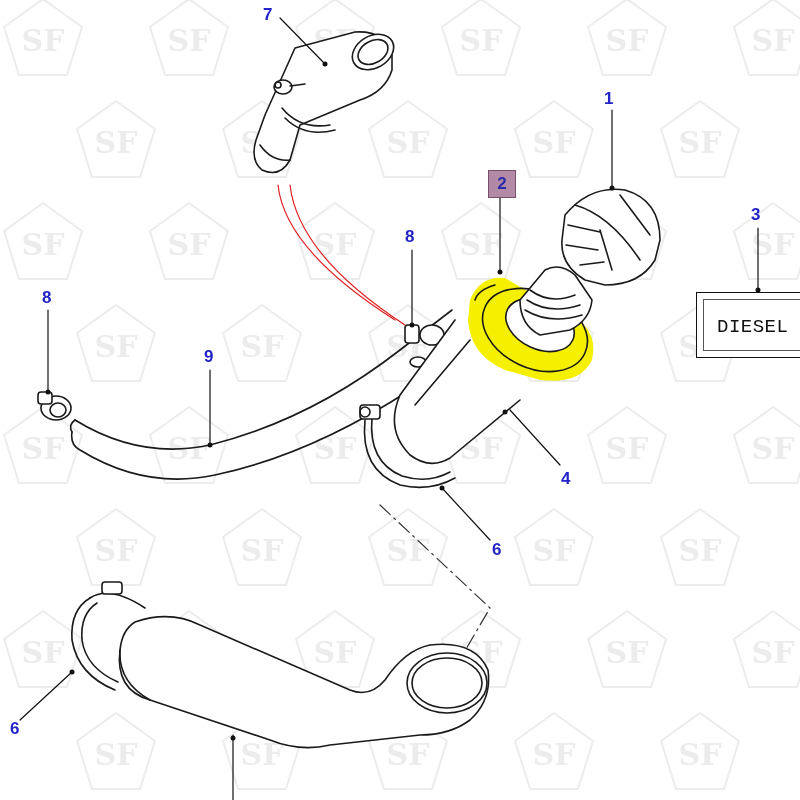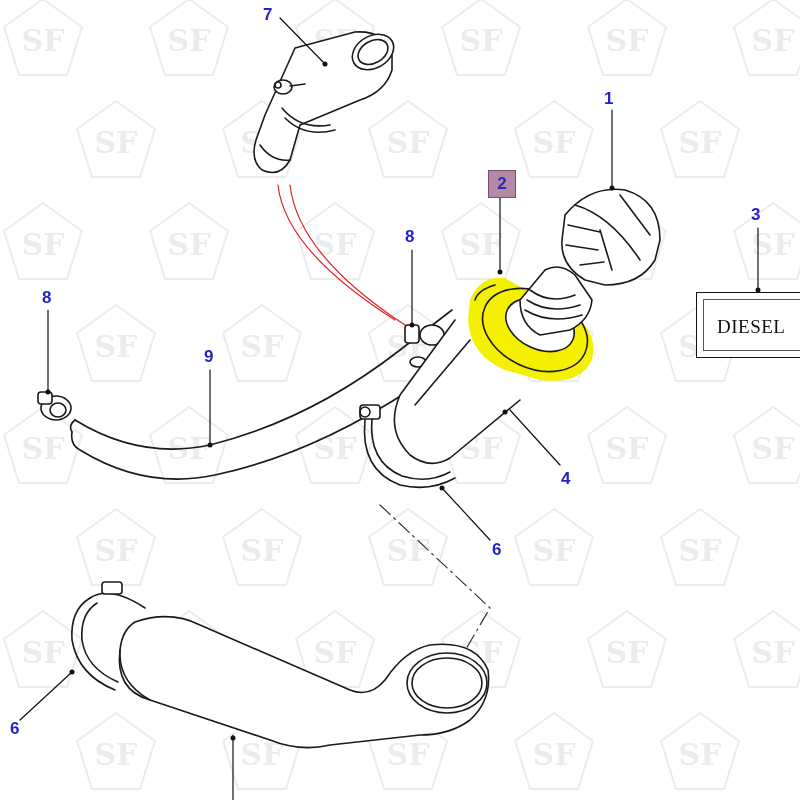--- a/index.html
+++ b/index.html
@@ -4,21 +4,21 @@
 <style>
   html,body{margin:0;padding:0;background:#fff;}
   #stage{position:relative;width:800px;height:800px;overflow:hidden;background:#fff;font-family:"Liberation Sans",sans-serif;}
   svg{position:absolute;left:0;top:0;}
   .wm{position:absolute;width:86px;height:86px;}
   .wm svg{position:static;}
   .lbl{position:absolute;color:#2323c8;font-weight:bold;font-size:17px;font-family:"Liberation Sans",sans-serif;line-height:1;cursor:pointer;}
   .lbl2{position:absolute;left:488px;top:170px;width:26px;height:26px;background:#b38aa6;border:1px solid #7a4f6d;color:#2a2aa8;font-weight:bold;font-size:17px;text-align:center;line-height:26px;font-family:"Liberation Sans",sans-serif;cursor:pointer;}
   .tag{position:absolute;left:696px;top:292px;width:120px;height:64px;border:1.5px solid #111;background:#fff;}
   .tag-inner{position:absolute;left:6px;top:6px;right:6px;bottom:6px;border:1px solid #555;}
-  .tag-text{position:absolute;left:20px;top:23px;font-size:19px;color:#111;font-family:Liberation Serif, serif;letter-spacing:0.5px;}
+  .tag-text{position:absolute;left:20px;top:23px;font-size:19px;color:#111;font-family:Liberation Mono, monospace;letter-spacing:0.5px;}
 </style>
 </head>
 <body>
 
 <div id="stage">
 
   <div id="wm-layer">
       <div class="wm" style="left: 0px; top: -5px;"><svg width="86" height="86" viewBox="0 0 86 86">
           <path d="M43 4 L82 32 L67 80 L19 80 L4 32 Z" fill="none" stroke="#ececec" stroke-width="2" stroke-linejoin="round"></path>
           <text x="43" y="56" text-anchor="middle" font-family="DejaVu Serif, serif" font-size="30" font-weight="bold" fill="#ececec">SF</text>

